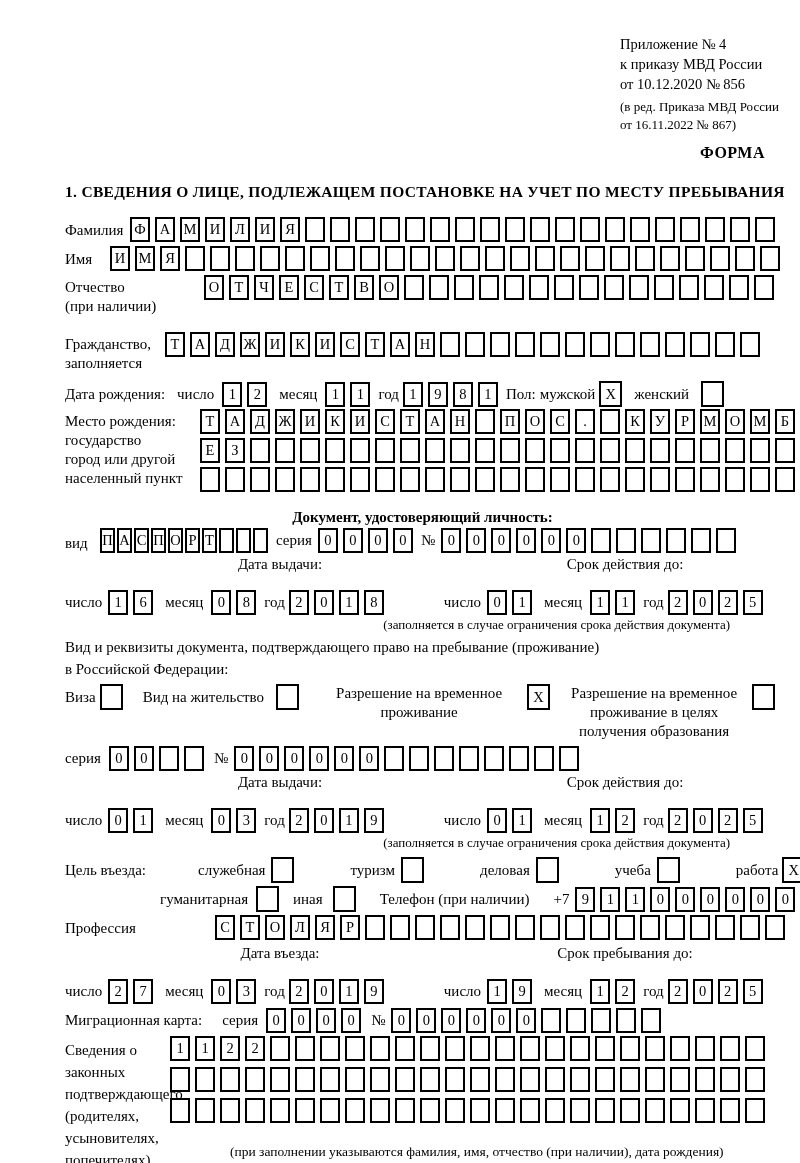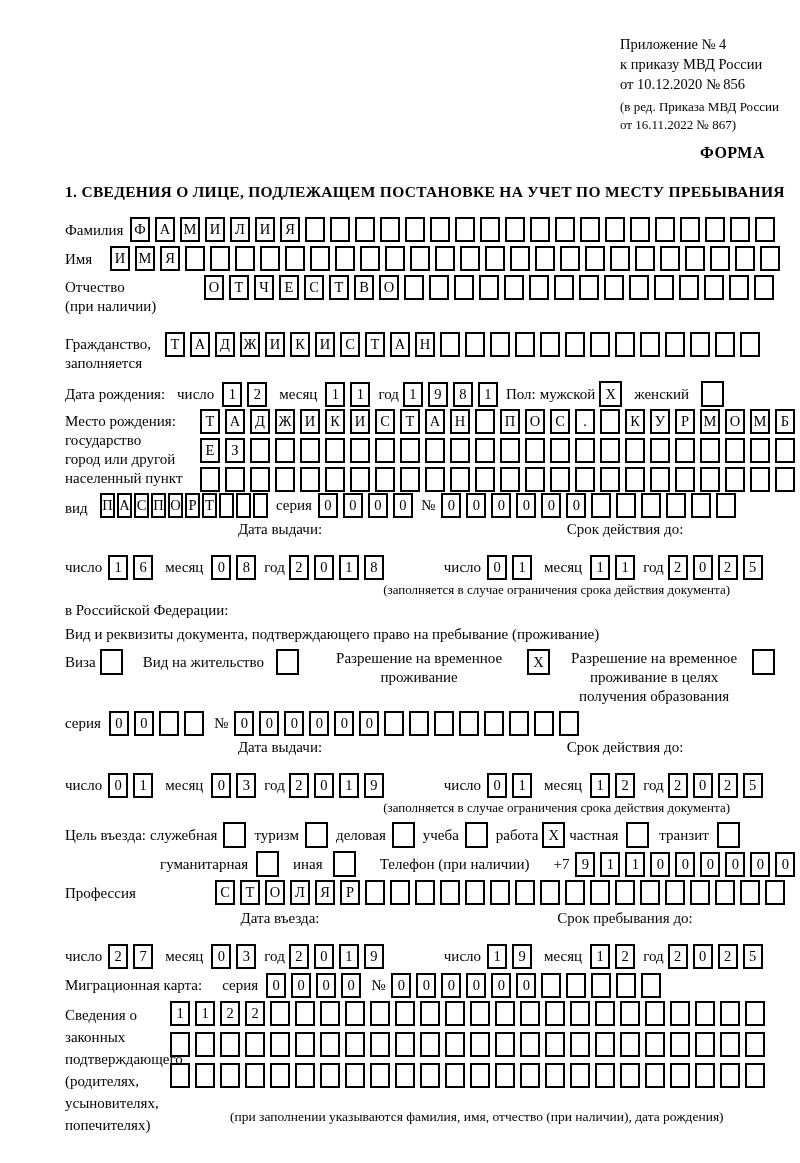--- a/index.html
+++ b/index.html
@@ -29,21 +29,21 @@
   .cbx .cell{width:23px;height:26px;}
   .rowscol{display:flex;flex-direction:column;gap:4px;}
 
   
   .w65{width:65px;} .w45{width:45px;} .w139{width:139px;} .w100{width:100px;}
   .w135{width:135px;} .w35{width:35px;} .w150{width:150px;} .w105{width:105px;}
 
   .ml4{margin-left:4px;} .ml6{margin-left:6px;} .ml8{margin-left:8px;} .ml10{margin-left:10px;}
   .ml12{margin-left:12px;} .ml14{margin-left:14px;} .ml20{margin-left:20px;} .ml24{margin-left:24px;}
   .mt0{margin-top:16px;} .mt1{margin-top:1px;} .mt2{margin-top:2px;} .mt3{margin-top:3px;} .mt4{margin-top:4px;}
-  .mt5{margin-top:5px;} .mt6{margin-top:6px;} .mt8{margin-top:8px;} .mt16{margin-top:16px;}
+  .mt5{margin-top:5px;} .mt6{margin-top:6px;gap:48px;} .mt8{margin-top:8px;} .mt16{margin-top:16px;}
 
   .center-b{font-weight:bold;font-size:15px;text-align:center;line-height:19px;}
   .dates-head{display:flex;font-size:15px;line-height:19px;}
   .dates-head .dh1{margin-left:65px;width:300px;text-align:center;}
   .dates-head .dh2{margin-left:45px;width:300px;text-align:center;}
   .dg{display:inline-flex;align-items:center;}
   .dg2{margin-left:60px;}
   .dlbl{font-size:15px;flex:none;}
   .note{font-size:13px;text-align:right;padding-right:50px;line-height:17px;}
   .intro{font-size:15px;line-height:19px;}
@@ -314,20 +314,21 @@
           <span class="cell"></span>
           <span class="cell"></span>
           <span class="cell"></span>
           <span class="cell"></span>
           <span class="cell"></span>
           <span class="cell"></span>
         </span>
     </span>
   </div>
 
+  <div class="center-b mt0">Документ, удостоверяющий личность:</div>
 
   <div class="row aic mt1">
     <span class="lbl w35">вид</span>
     <span class="boxes sm">
         <span class="cell">П</span>
         <span class="cell">А</span>
         <span class="cell">С</span>
         <span class="cell">П</span>
         <span class="cell">О</span>
         <span class="cell">Р</span>
@@ -399,22 +400,22 @@
       <span class="boxes ml4">
           <span class="cell">2</span>
           <span class="cell">0</span>
           <span class="cell">2</span>
           <span class="cell">5</span>
         </span>
     </span>
   </div>
   <div class="note mt1">(заполняется в случае ограничения срока действия документа)</div>
 
+  <div class="intro mt5">Вид и реквизиты документа, подтверждающего право на пребывание (проживание)</div>
   <div class="intro mt3">в Российской Федерации:</div>
-  <div class="intro mt5">Вид и реквизиты документа, подтверждающего право на пребывание (проживание)</div>
 
   <div class="row mt5">
     <span class="optlbl" style="padding-top:4px">Виза</span>
     <span class="boxes cbx ml4">
         <span class="cell"></span>
       </span>
     <span class="optlbl ml20" style="padding-top:4px">Вид на жительство</span>
     <span class="boxes cbx ml12">
         <span class="cell"></span>
       </span>

